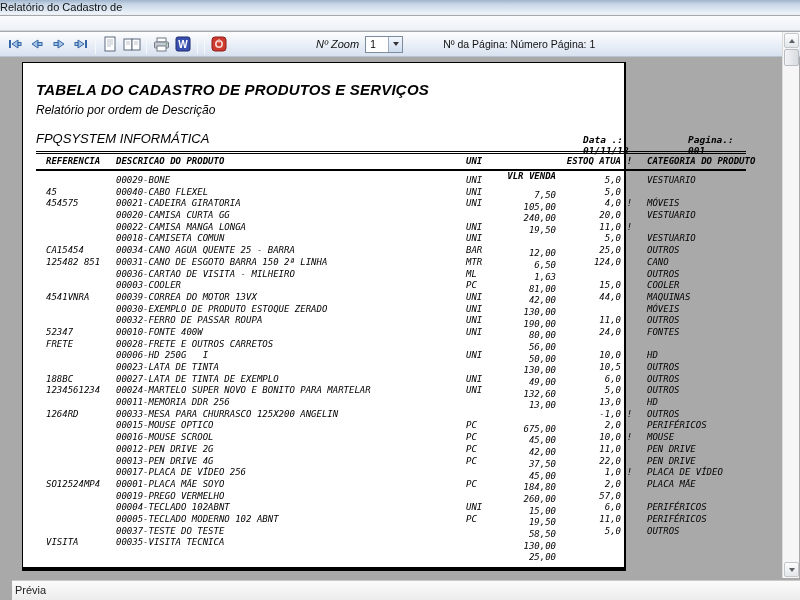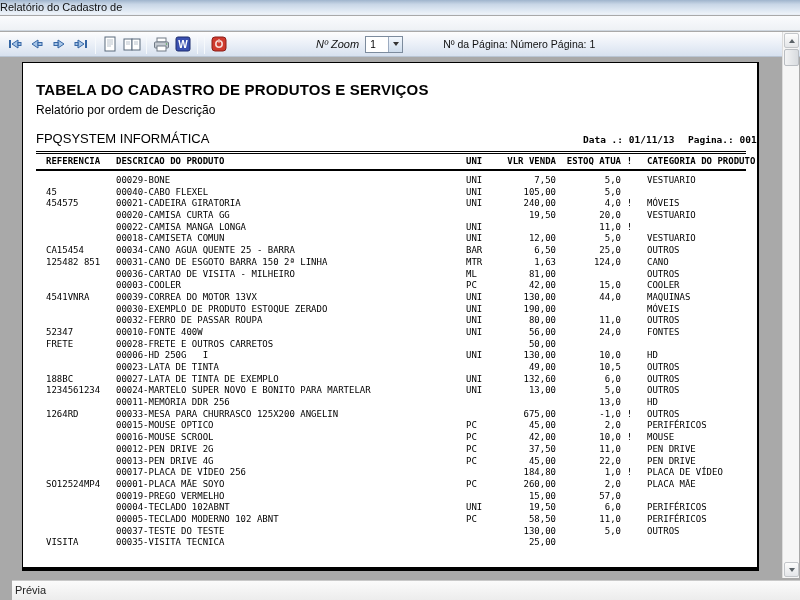--- a/index.html
+++ b/index.html
@@ -45,40 +45,41 @@
   .vs-btn { position:absolute; left:1px; width:15px; height:15px; background:linear-gradient(#fdfdfd,#e4e6e9); border:1px solid #c3c6ca; border-radius:2px;
             display:flex; align-items:center; justify-content:center; }
   .vs-up { top:1px; } .vs-down { bottom:1px; }
   .vs-up:after { content:""; border-left:3.5px solid transparent; border-right:3.5px solid transparent; border-bottom:4px solid #5a6268; }
   .vs-down:after { content:""; border-left:3.5px solid transparent; border-right:3.5px solid transparent; border-top:4px solid #5a6268; }
   .vs-thumb { position:absolute; left:1px; top:17px; width:15px; height:17px; background:linear-gradient(90deg,#f2f3f4,#d8dbdf); border:1px solid #b9bdc2; border-radius:2px; }
 
   
   .workarea { position:absolute; top:57px; left:0; width:781px; height:523px; background:#a9a9a9; }
   .page {
-    position:absolute; left:22px; top:5px; width:737px; height:509px;
+    position:absolute; left:22px; top:5px; width:604px; height:509px;
     background:#fff; border:1px solid #000; border-bottom-width:4px; border-right-width:2px;
     color:#000;
+    font-style:italic;
   }
   .rpt-title   { position:absolute; left:13px; top:18px;  font-size:15px; font-weight:bold; letter-spacing:.2px; }
   .rpt-subtitle{ position:absolute; left:13px; top:40px;  font-size:12px; }
   .rpt-company { position:absolute; left:13px; top:68px;  font-size:13px; }
   .rpt-date    { position:absolute; left:560px; top:71px; font-family:"DejaVu Sans Mono", monospace; font-size:9.5px; font-weight:bold; }
   .rpt-pageno  { position:absolute; left:665px; top:71px; font-family:"DejaVu Sans Mono", monospace; font-size:9.5px; font-weight:bold; }
   .rule1 { position:absolute; left:13px; top:88px;  width:710px; height:0; border-top:3px double #000; }
   .rule2 { position:absolute; left:13px; top:106px; width:710px; height:0; border-top:2px solid #000; }
 
   .rpt-table { position:absolute; left:0; top:93px; width:737px; font-family:"DejaVu Sans Mono", monospace; font-size:9px; }
   .row, .hrow { display:flex; padding-left:23px; height:11.7px; line-height:11.7px; white-space:pre; }
   .hrow { font-weight:bold; height:12px; }
   .rows { margin-top:7px; }
   .c-ref   { width:70px;  overflow:hidden; }
   .c-desc  { width:350px; overflow:hidden; }
   .c-uni   { width:34px; }
-  .c-vlr   { width:56px;  text-align:right; }
+  .c-vlr   { width:56px;  text-align:right;margin-top:15px; }
   .c-estoq { width:65px;  text-align:right; }
   .c-flag  { width:17px;  text-align:center; }
   .c-cat   { padding-left:9px; }
 
   
   .statusbar {
     position:absolute; bottom:0; left:12px; width:800px; height:20px;
     background:linear-gradient(#fbfbfb,#ececec); border-top:1px solid #c9c9c9;
     font-size:11px; color:#222; line-height:19px; padding-left:3px;
   }

